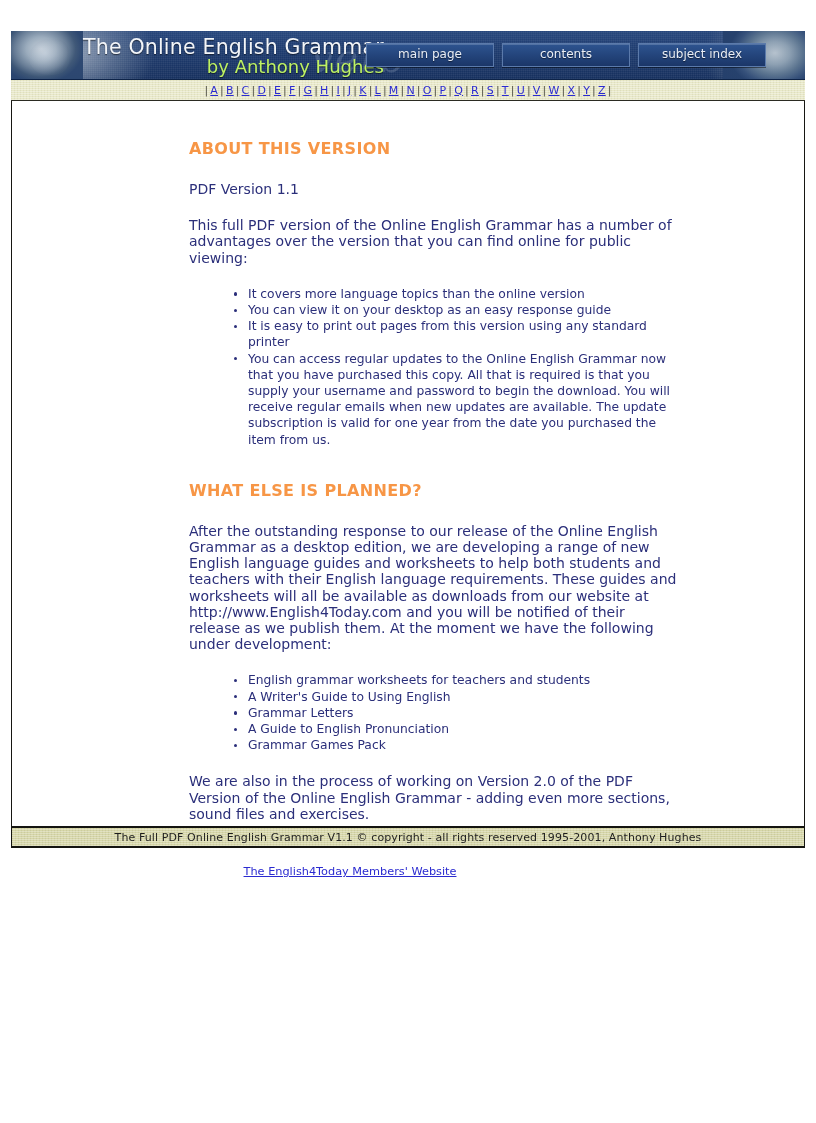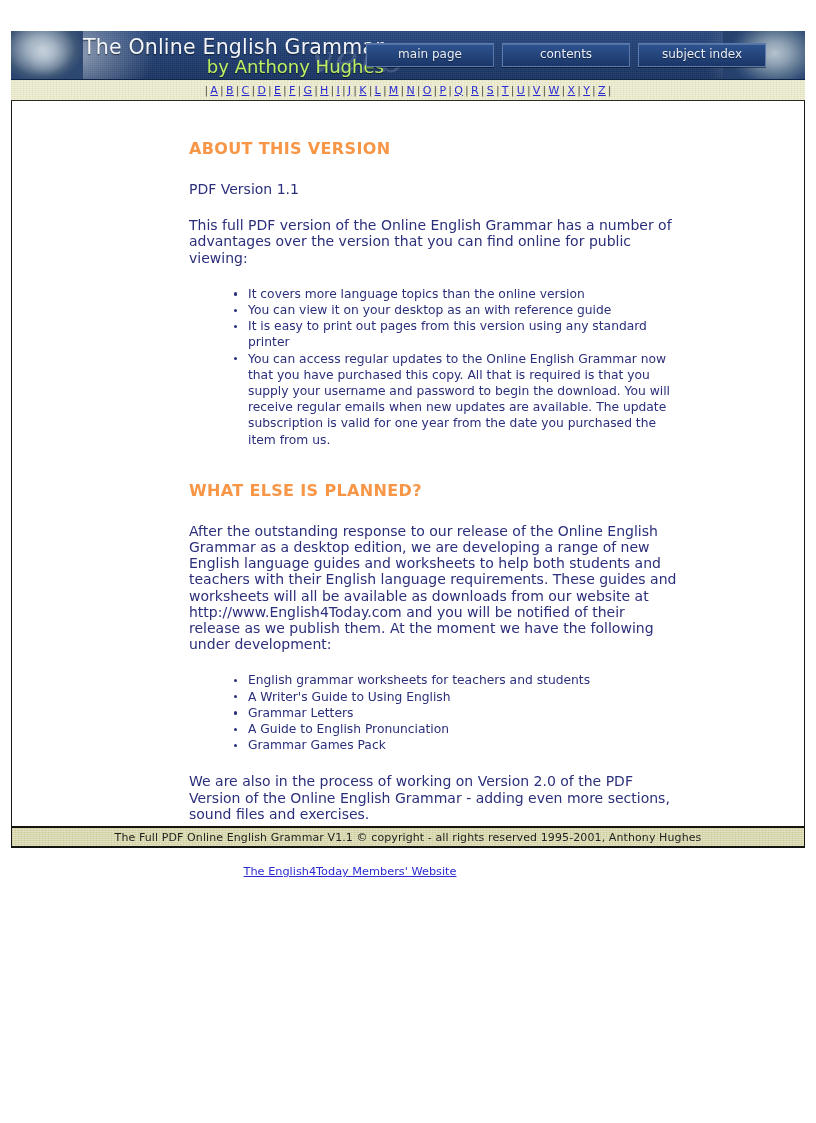--- a/index.html
+++ b/index.html
@@ -333,21 +333,21 @@
         <div class="h2-gap-after"></div>
 
         <p class="body">PDF Version 1.1</p>
         <div class="p-gap-lg"></div>
 
         <p class="body">This full PDF version of the Online English Grammar has a number of advantages over the version that you can find online for public viewing:</p>
         <div class="p-gap-lg"></div>
 
         <ul class="bullets">
           <li>It covers more language topics than the online version</li>
-          <li>You can view it on your desktop as an with reference guide</li>
+          <li>You can view it on your desktop as an easy response guide</li>
           <li>It is easy to print out pages from this version using any standard printer</li>
           <li>You can access regular updates to the Online English Grammar now that you have purchased this copy. All that is required is that you supply your username and password to begin the download. You will receive regular emails when new updates are available. The update subscription is valid for one year from the date you purchased the item from us.</li>
         </ul>
 
         <div class="h2-gap-before"></div>
         <h2 class="section">WHAT ELSE IS PLANNED?</h2>
         <div class="h2-gap-after"></div>
 
         <p class="body">After the outstanding response to our release of the Online English Grammar as a desktop edition, we are developing a range of new English language guides and worksheets to help both students and teachers with their English language requirements. These guides and worksheets will all be available as downloads from our website at http://www.English4Today.com and you will be notified of their release as we publish them. At the moment we have the following under development:</p>
         <div class="p-gap-lg"></div>

